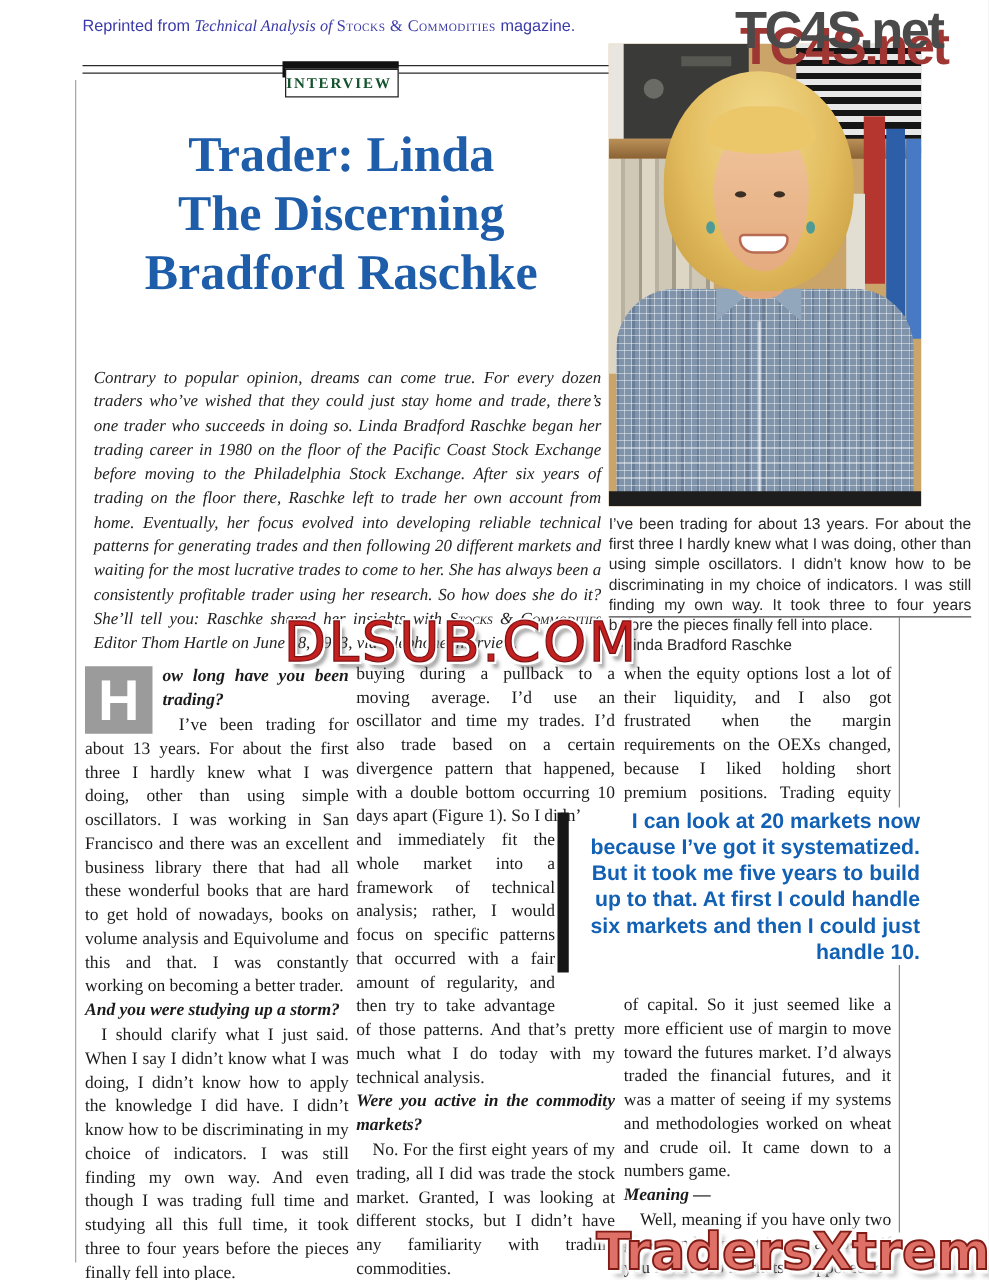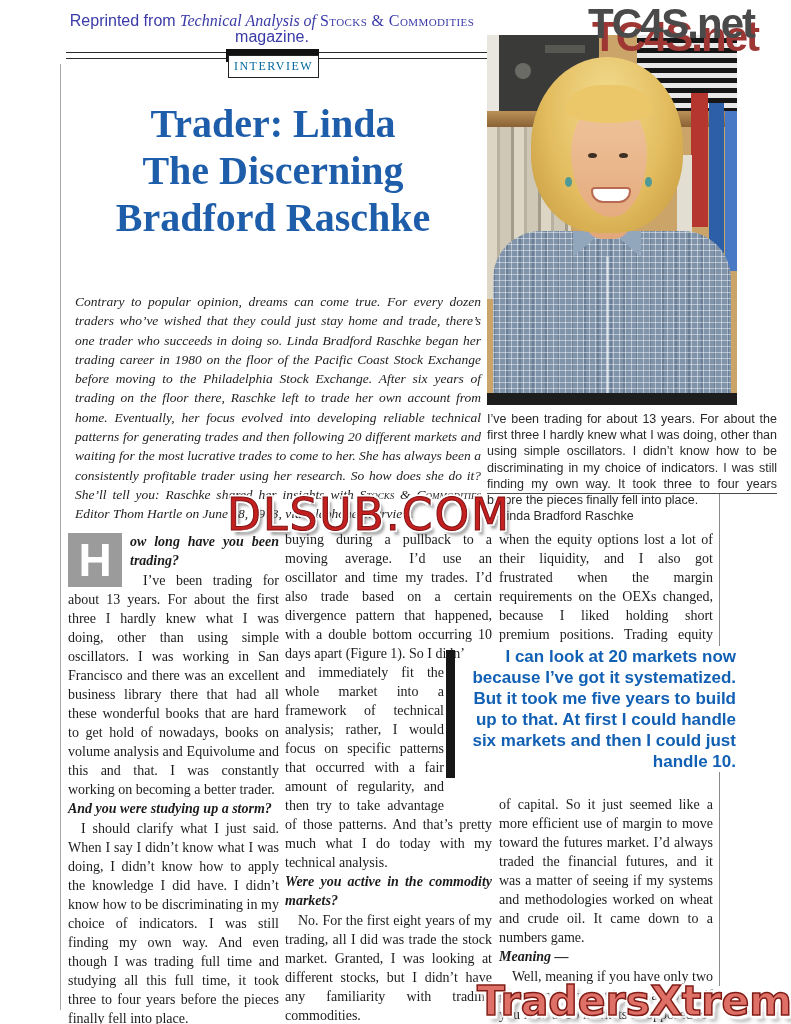--- a/index.html
+++ b/index.html
@@ -1,27 +1,27 @@
 <!DOCTYPE html>
 <html><head>
 <meta charset="utf-8">
 <style>
   html,body{margin:0;padding:0;background:#e8e8e8;}
   #page{position:relative;width:791px;height:1024px;background:#ffffff;margin:0 auto;overflow:hidden;
         font-family:"Liberation Serif",serif;color:#1b1b1b;}
   
-  .hdr{position:absolute;left:66px;top:13px;width:412px;text-align:center;
-       font-family:"Liberation Sans",sans-serif;font-size:16px;line-height:16px;color:#3a3aa8;}
+  .hdr{position:absolute;left:66px;top:13px;width:412px;
+       font-family:"Liberation Sans",sans-serif;font-size:13px;line-height:16px;color:#3a3aa8;}
   .hdr .it{font-family:"Liberation Serif",serif;font-style:italic;}
   .hdr .sc{font-family:"Liberation Serif",serif;font-variant:small-caps;letter-spacing:.4px;}
   .hdr .b{font-weight:bold;}
   .rule{position:absolute;left:66px;width:421px;height:1px;background:#2a2a2a;}
   .int-bar{position:absolute;left:226px;top:49px;width:93px;height:13px;background:#111;}
   .int-box{position:absolute;left:228px;top:55px;width:89px;background:#fff;border:1px solid #222;
-           text-align:center;font-weight:normal;font-size:12px;letter-spacing:1.5px;padding:3px 0;color:#0369a1;}
+           text-align:left;font-weight:bold;font-size:12px;letter-spacing:1.5px;padding:3px 0;color:#14532d;}
   .page-border-left{position:absolute;left:60px;top:64px;width:1px;height:946px;background:#a8a8a8;}
   .col-rule-right{position:absolute;left:719px;top:494px;width:1px;height:492px;background:#8a8a8a;}
   .caption-rule{position:absolute;left:487px;top:493px;width:290px;height:1px;background:#4a4a4a;}
   
   .wm-tc4s{position:absolute;left:588px;top:0px;z-index:40;font-family:Liberation Sans, sans-serif;
            font-weight:bold;font-size:42px;letter-spacing:-2px;}
   .wm-tc4s .red{position:absolute;left:4px;top:13px;color:#9e3734;}
   .wm-tc4s .gray{position:relative;color:#4a4a4a;}
   .wm-dlsub{position:absolute;left:227px;top:489px;z-index:50;font-family:"DejaVu Sans",sans-serif;
             font-weight:normal;font-size:44px;letter-spacing:2px;color:#c3201f;

